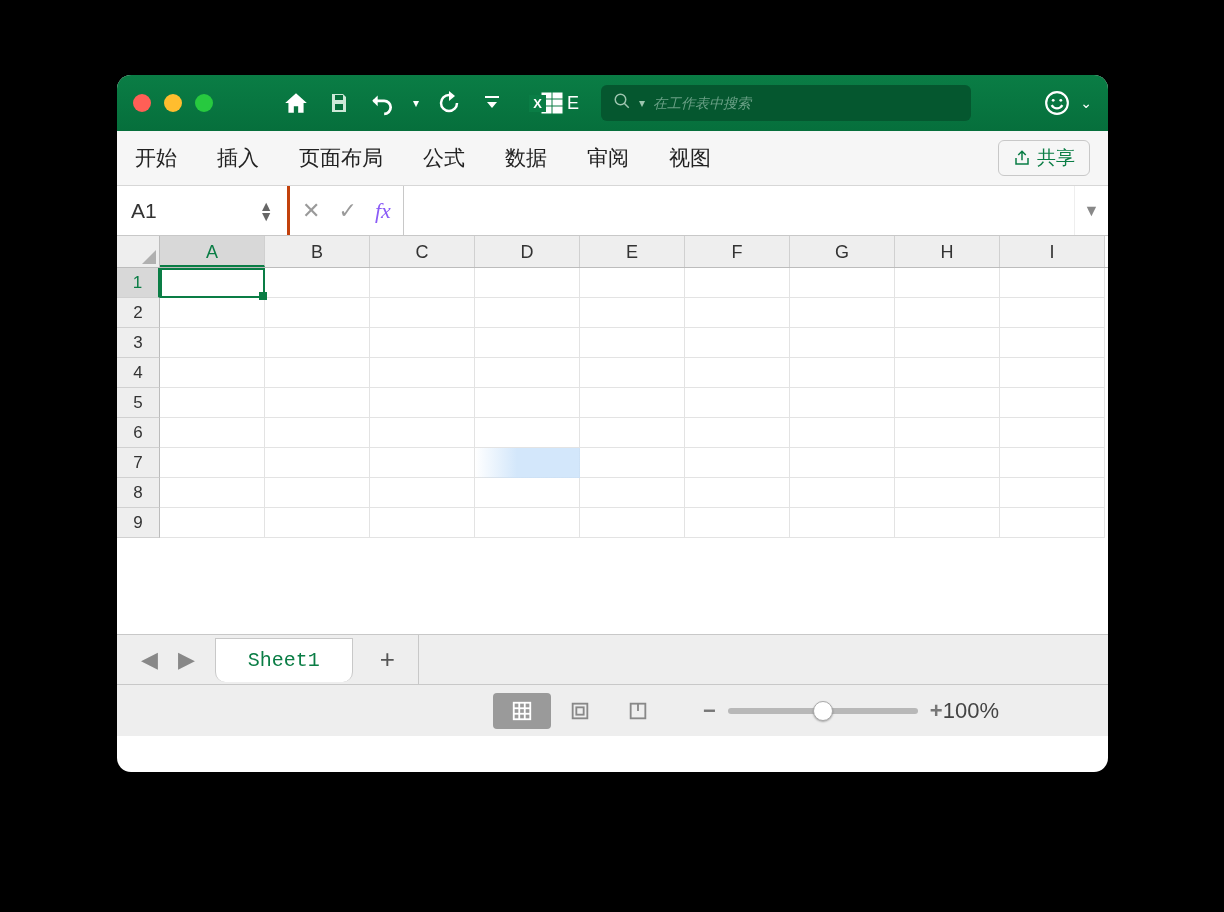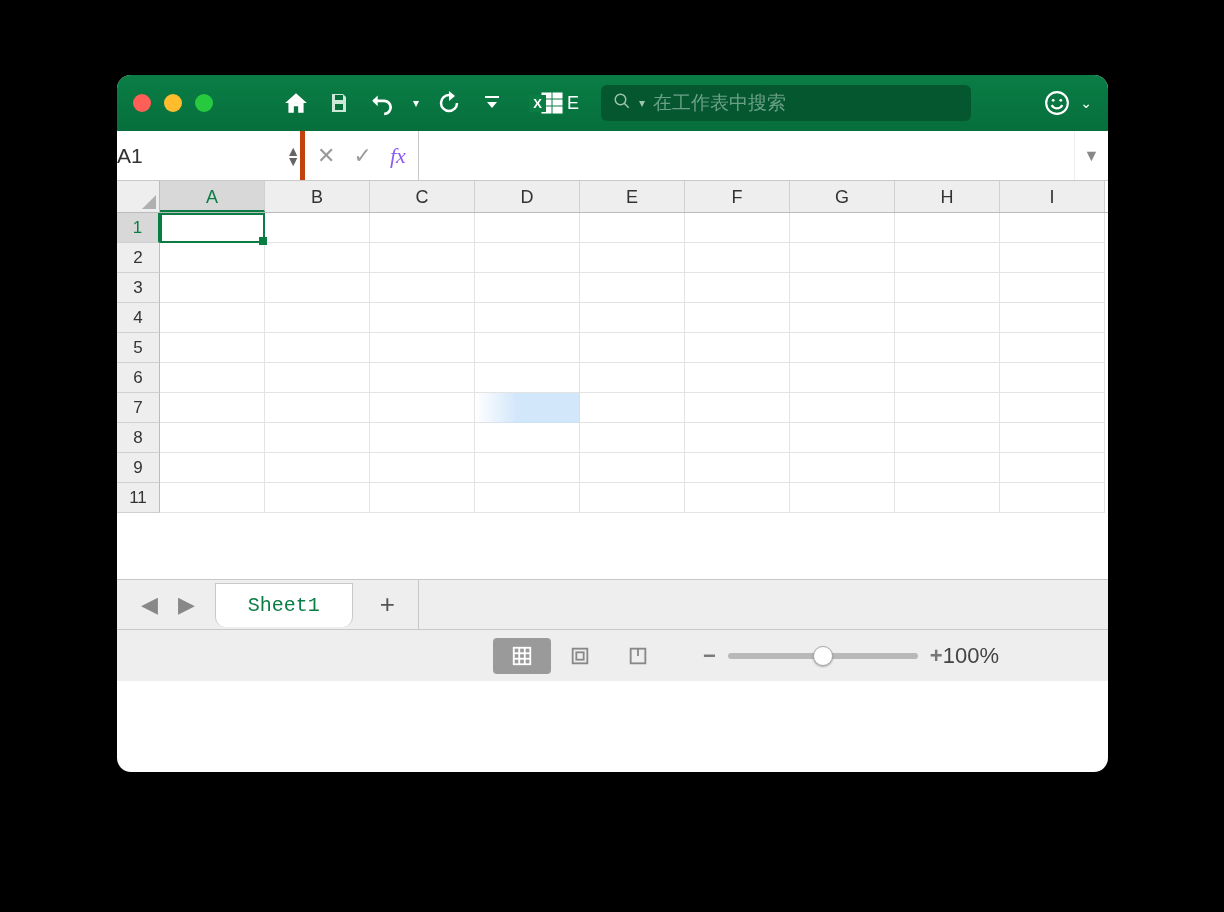--- a/index.html
+++ b/index.html
@@ -48,22 +48,23 @@
   color: #6aa086;
   gap: 8px;
   margin-left: 12px;
   max-width: 370px;
 }
 .searchbox input {
   background: transparent;
   border: none;
   outline: none;
   color: #5eead4;
-  font-size: 19px;
+  font-size: 14px;
   flex: 1;
+  font-style: italic;
 }
 .searchbox input::placeholder { color: #6aa086; }
 .right-icons { margin-left: auto; display: flex; align-items: center; gap: 10px; }
 .smiley { color: #fff; }
 
 .ribbon {
   height: 55px;
   background: #f6f6f6;
   border-bottom: 1px solid #d7d7d7;
   display: flex;
@@ -86,25 +87,25 @@
 }
 
 .formula-row {
   height: 50px;
   background: #fff;
   border-bottom: 1px solid #c8c8c8;
   display: flex;
   align-items: stretch;
 }
 .namebox {
-  width: 188px;
-  border-right: 5px solid #c2410c;
-  display: flex;
-  align-items: center;
-  padding: 0 0;
+  width: 173px;
+  border-right: 3px solid #c2410c;
+  display: flex;
+  align-items: center;
+  padding: 0 14px;
   font-size: 21px;
   color: #333;
 }
 .namebox .stepper { margin-left: auto; display: flex; flex-direction: column; color: #666; line-height: 10px; font-size: 14px;}
 .fx-controls { display: flex; align-items: center; padding: 0 12px; gap: 18px; border-right: 1px solid #c8c8c8; }
 .fx-controls .xicon { color: #9a9a9a; font-size: 22px; }
 .fx-label { font-family: "Times New Roman", serif; font-style: italic; font-size: 22px; color: #8b5cf6; }
 .formula-input { flex: 1; display: flex; align-items: center; padding: 0 10px; }
 .formula-input input { border: none; outline: none; width: 100%; font-size: 18px; }
 .expand-arrow { width: 34px; display: flex; align-items: center; justify-content: center; color: #888; border-left:1px solid #eee;}
@@ -329,20 +330,35 @@
             <circle cx="12" cy="12" r="10" fill="none" stroke="#fff" stroke-width="2"></circle>
             <circle cx="8.5" cy="9.5" r="1.3" fill="#fff"></circle>
             <circle cx="15.5" cy="9.5" r="1.3" fill="#fff"></circle>
             <path d="M7 14c1.3 2 3 3 5 3s3.7-1 5-3" fill="none" stroke="#fff" stroke-width="2"></path>
           </svg>
       </span>
       <span class="tb-icon" style="font-size:14px">⌄</span>
     </div>
   </div>
 
+  <div class="ribbon">
+    <span class="ribbon-tab">开始</span>
+    <span class="ribbon-tab">插入</span>
+    <span class="ribbon-tab">页面布局</span>
+    <span class="ribbon-tab">公式</span>
+    <span class="ribbon-tab">数据</span>
+    <span class="ribbon-tab">审阅</span>
+    <span class="ribbon-tab">视图</span>
+    <div class="share-btn">
+      <svg width="18" height="18" viewBox="0 0 24 24">
+          <path fill="none" stroke="#0a7d45" stroke-width="2" d="M4 12v8h16v-8M12 3v12M7 8l5-5 5 5"></path>
+        </svg>
+      <span>共享</span>
+    </div>
+  </div>
 
   <div class="formula-row">
     <div class="namebox">
       <span>A1</span>
       <span class="stepper">
         <span>▲</span>
         <span>▼</span>
       </span>
     </div>
     <div class="fx-controls">
@@ -471,32 +487,20 @@
           <div class="cell"></div>
           <div class="cell"></div>
           <div class="cell"></div>
           <div class="cell"></div>
           <div class="cell"></div>
           <div class="cell"></div>
           <div class="cell"></div>
           <div class="cell"></div>
           <div class="cell"></div>
         </div>
-        <div class="row-block">
-          <div class="row-head">11</div>
-          <div class="cell"></div>
-          <div class="cell"></div>
-          <div class="cell"></div>
-          <div class="cell"></div>
-          <div class="cell"></div>
-          <div class="cell"></div>
-          <div class="cell"></div>
-          <div class="cell"></div>
-          <div class="cell"></div>
-        </div>
       </div>
     <div class="highlight-blur"></div>
     <div class="active-cell-marker"></div>
   </div>
 
   <div class="sheet-tabs">
     <span class="nav-arrow">◀</span>
     <span class="nav-arrow">▶</span>
     <div class="sheet-tab">Sheet1</div>
     <div class="add-sheet">+</div>

